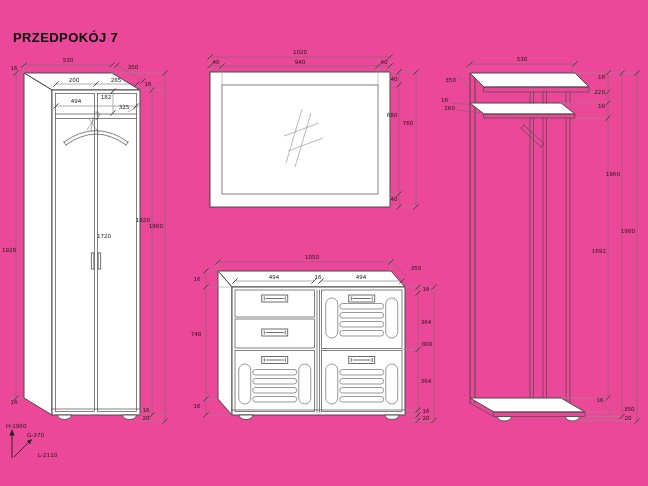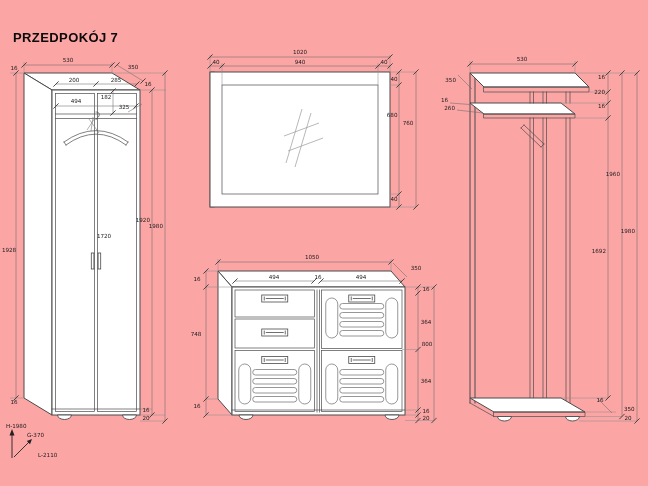--- a/index.html
+++ b/index.html
@@ -1,16 +1,16 @@
 <!DOCTYPE html>
 <html><head>
 <meta charset="utf-8">
 <style>
   html,body{margin:0;padding:0;background:#ffffff;}
-  .stage{position:relative;width:648px;height:486px;background:#fca5a5;overflow:hidden;
+  .stage{position:relative;width:648px;height:486px;background:#ec4899;overflow:hidden;
          font-family:"DejaVu Sans",sans-serif;}
   svg{display:block;}
   .face{fill:#ffffff;stroke:#4a4a4a;stroke-width:1;}
   .ln{stroke:#4a4a4a;stroke-width:1;fill:none;stroke-linecap:square;}
   .ln2{stroke:#4a4a4a;stroke-width:.7;fill:none;stroke-linecap:square;}
   .thin{stroke:#8f8f8f;stroke-width:.55;fill:none;}
   .dim{stroke:#6a6a6a;stroke-width:.55;fill:none;}
   .scrib{stroke:#7d7d7d;stroke-width:.6;fill:none;}
   .hatch{stroke:#9a9a9a;stroke-width:.7;fill:none;}
   .lbl{font-family:"DejaVu Sans",sans-serif;font-size:5.6px;fill:#1a1a1a;}

